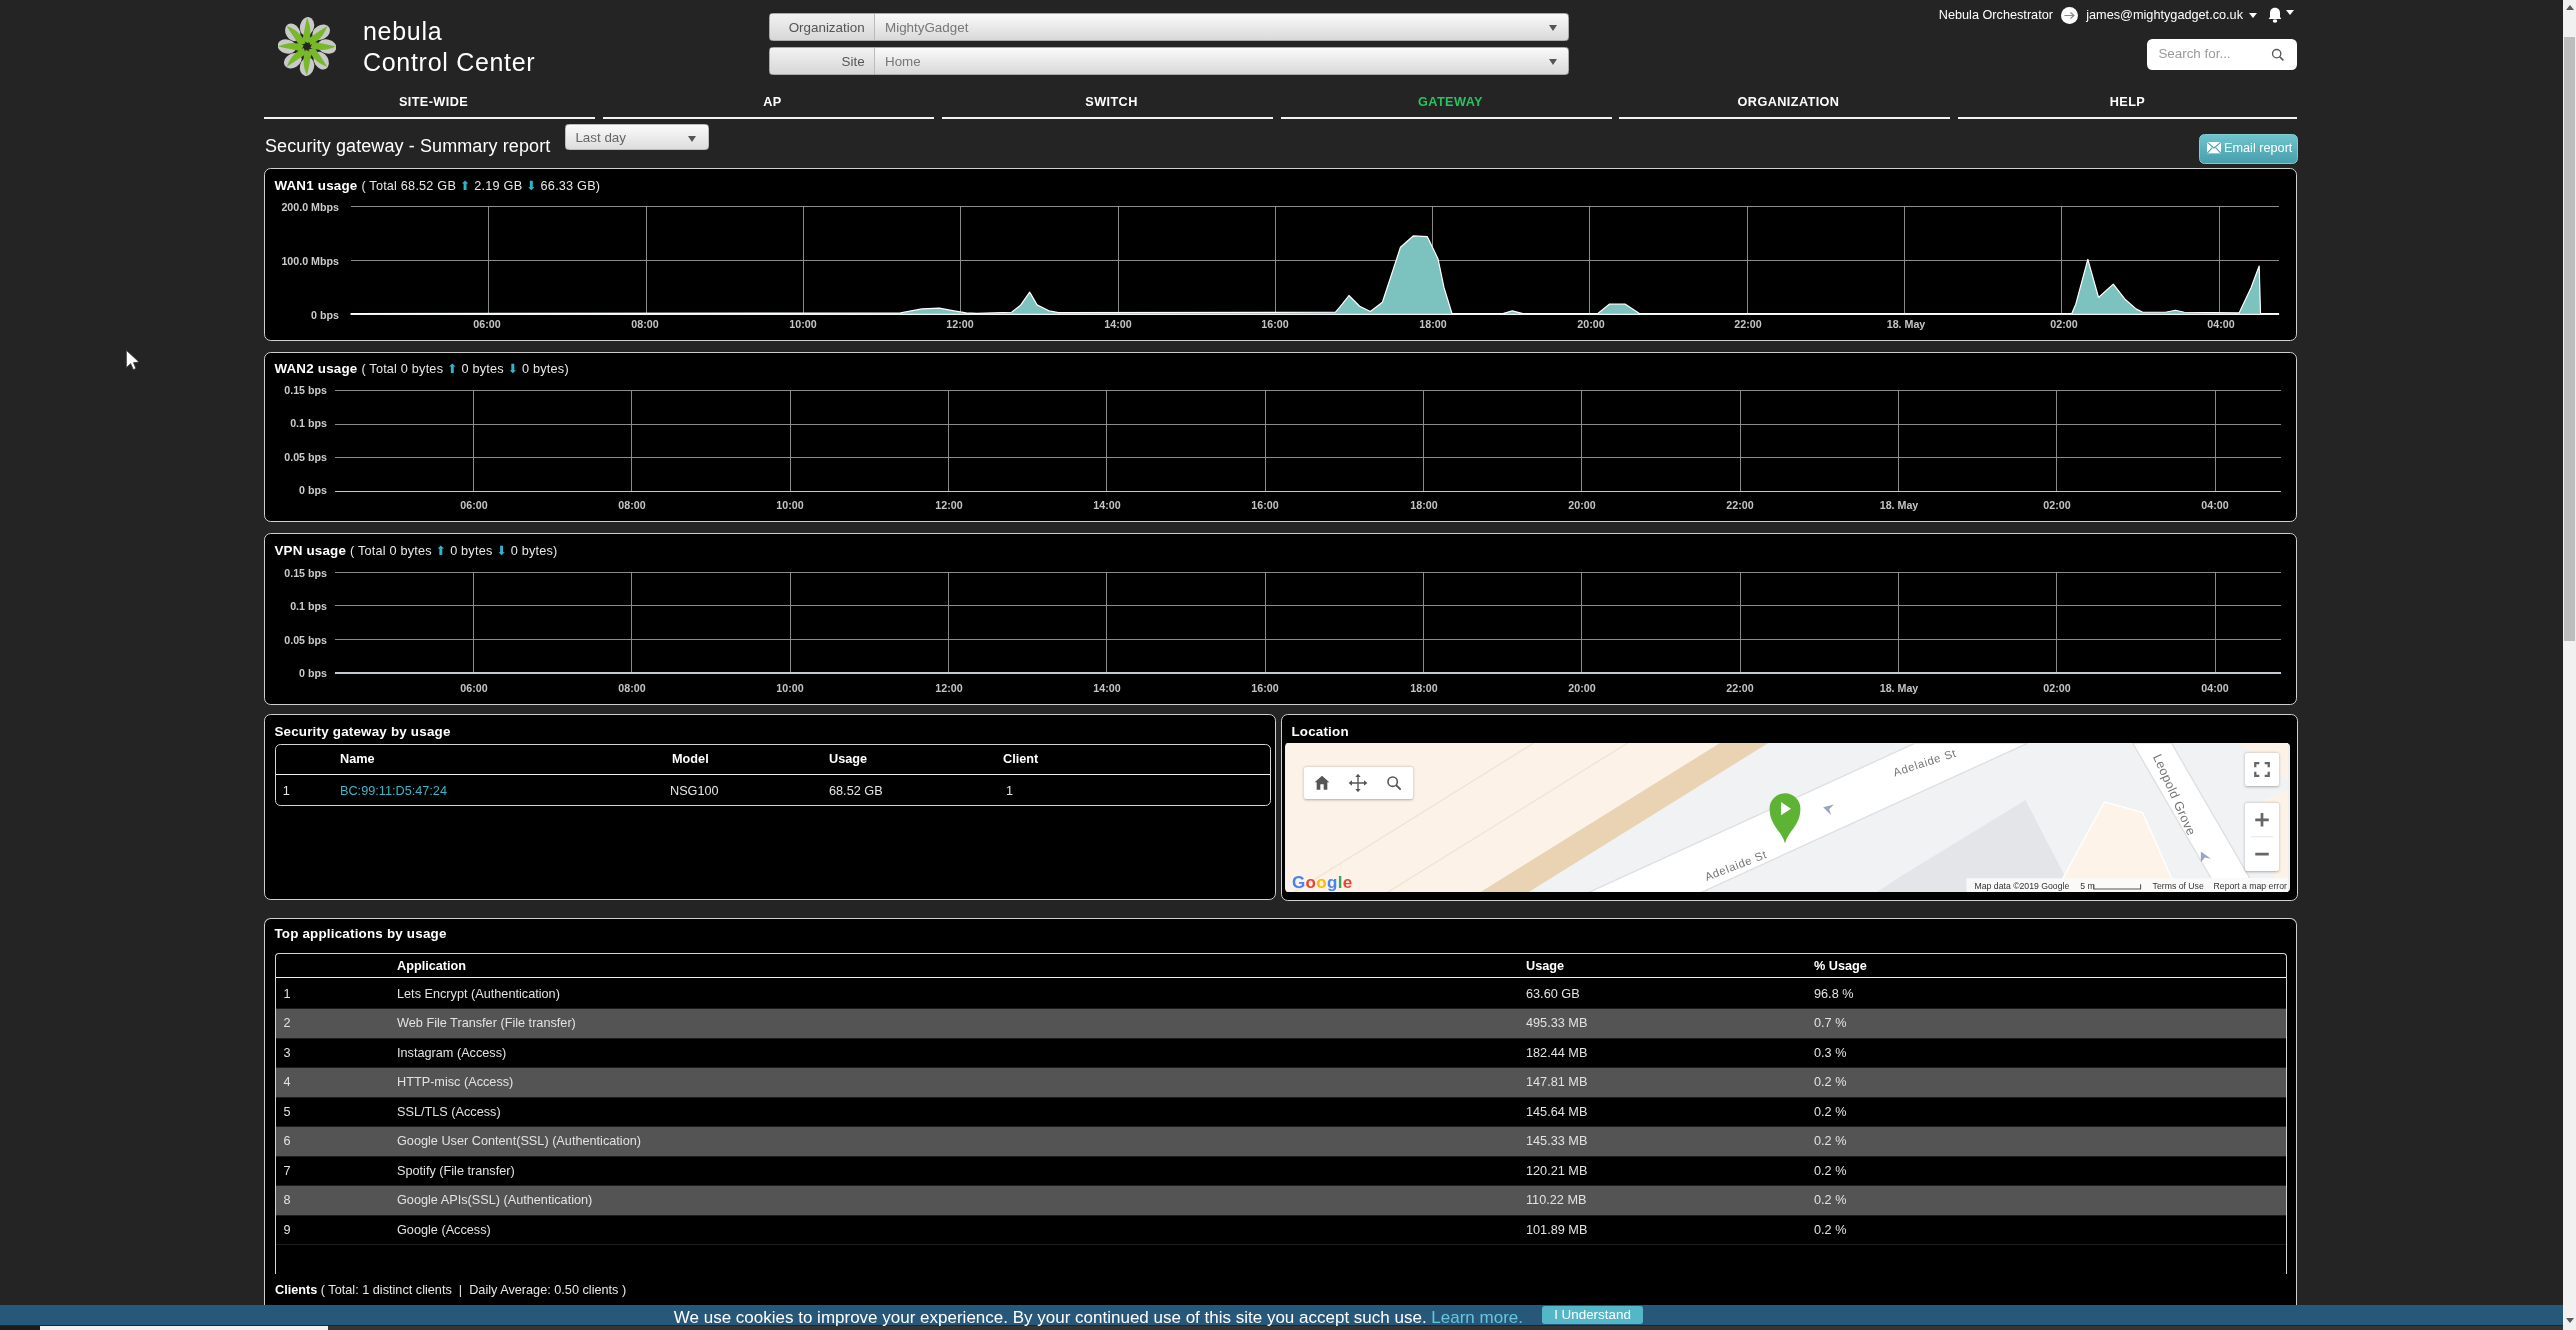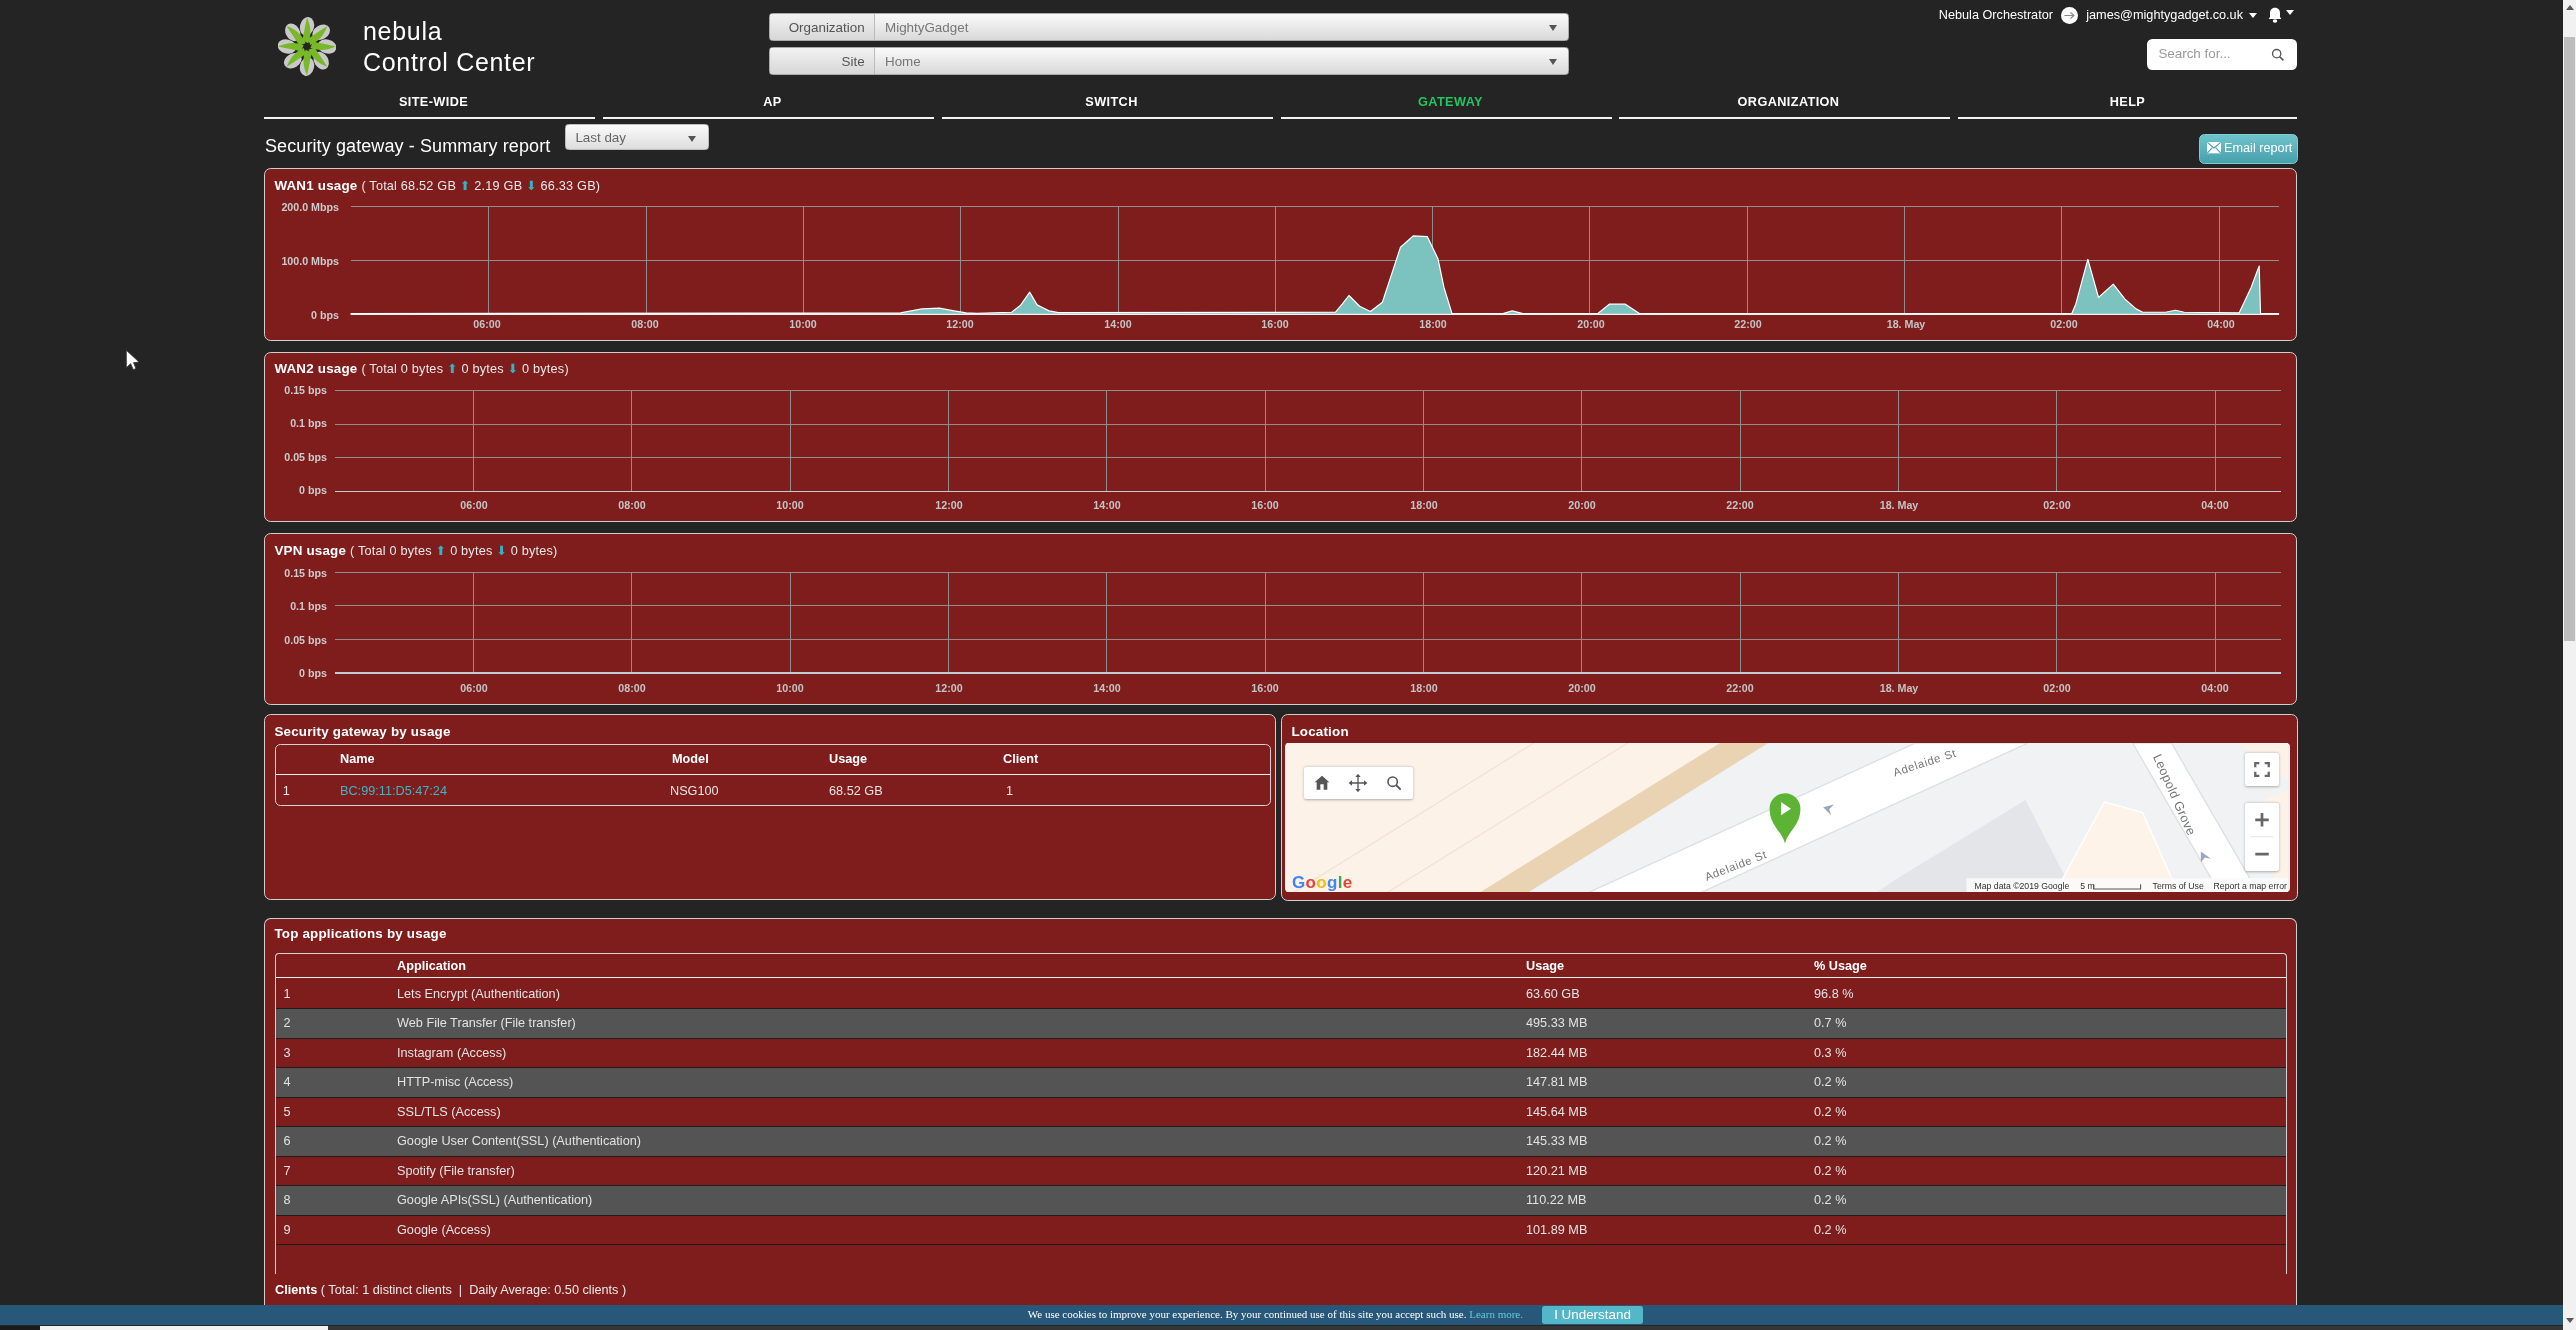--- a/index.html
+++ b/index.html
@@ -1,19 +1,19 @@
 <!DOCTYPE html>
 <html style="font-size:10.7px"><head>
 <meta charset="utf-8">
 <style>
   * { margin:0; padding:0; box-sizing:border-box; }
   html,body { width:2576px; height:1330px; overflow:hidden; }
   body { background:#242424; font-family:"Liberation Sans", sans-serif; position:relative; }
   .abs { position:absolute; }
-  .panel { position:absolute; border:1.3px solid #cfcfcf; border-radius:6.7px; background:#7f1d1d; }
+  .panel { position:absolute; border:1.3px solid #cfcfcf; border-radius:6.7px; background:#000000; }
   .ptitle { position:absolute; color:#fff; font-size:13.4px; font-weight:bold; letter-spacing:0.2px; }
   .ylab { position:absolute; color:#cbcbcb; font-size:10.7px; font-weight:bold; text-align:right; width:74px; }
   .xlab { position:absolute; color:#c4c4c4; font-size:10.7px; font-weight:bold; width:54px; text-align:center; }
   .chartinfo { color:#e8e8e8; font-size:12.7px; font-weight:normal; }
   .uarr { color:#2fb4c8; }
   .tabtxt { position:absolute; color:#fff; font-size:12.7px; font-weight:bold; letter-spacing:0.4px; text-align:center; }
   .tabbar { position:absolute; height:2px; background:#f2f2f2; top:117px; }
   .selbox { position:absolute; background:linear-gradient(#fbfbfb,#dddddd); border:0.7px solid #bdbdbd; border-radius:3.4px; color:#666; }
   .selcaret { position:absolute; width:0; height:0; border-left:4.7px solid transparent; border-right:4.7px solid transparent; border-top:6px solid #555; }
 </style>
@@ -406,21 +406,21 @@
             <span class="abs" style="left:121px; top:7.4px;">Google (Access)</span>
             <span class="abs" style="left:1250px; top:7.4px;">101.89 MB</span>
             <span class="abs" style="left:1538px; top:7.4px;">0.2 %</span>
           </div>
       </div>
     </div>
     <div class="abs" style="left:10px; top:364px; color:#fff; font-size:12.7px;"><b>Clients</b> <span style="color:#e8e8e8">( Total: 1 distinct clients&nbsp; | &nbsp;Daily Average: 0.50 clients )</span></div>
   </div>
 
   <div id="cookie" class="abs" style="left:0; top:1305px; width:2563px; height:20px; background:#27587a; color:#fff; font-size:13.4px;">
-    <div class="abs" style="right:1040px; top:2.7px; white-space:nowrap; font-size:11px;font-family:Liberation Serif, serif;">We use cookies to improve your experience. By your continued use of this site you accept such use. <span style="color:#65c8da">Learn more.</span></div>
+    <div class="abs" style="right:1040px; top:2.7px; white-space:nowrap; font-size:17px;">We use cookies to improve your experience. By your continued use of this site you accept such use. <span style="color:#65c8da">Learn more.</span></div>
     <div class="abs" style="left:1542px; top:1.3px; width:101px; height:17.4px; background:#54b7c8; border-radius:2.7px; text-align:center; line-height:17.4px;">I Understand</div>
   </div>
   <div class="abs" style="left:0; top:1326px; width:2563px; height:4.7px; background:#353535;">
     <div class="abs" style="left:0; top:0; width:40px; height:4.7px; background:#1b1b1b;"></div>
     <div class="abs" style="left:40px; top:0; width:288px; height:4.7px; background:#f2f2f2;"></div>
   </div>
 
   <div id="sbar" class="abs" style="left:2563px; top:0; width:13.4px; height:1330px; background:#f1f1f1;">
     <div class="abs" style="left:2.7px; top:4.7px; width:0; height:0; border-left:4px solid transparent; border-right:4px solid transparent; border-bottom:5.4px solid #585858;"></div>
     <div class="abs" style="left:1.3px; top:37px; width:10.7px; height:604px; background:#bdbdbd;"></div>

